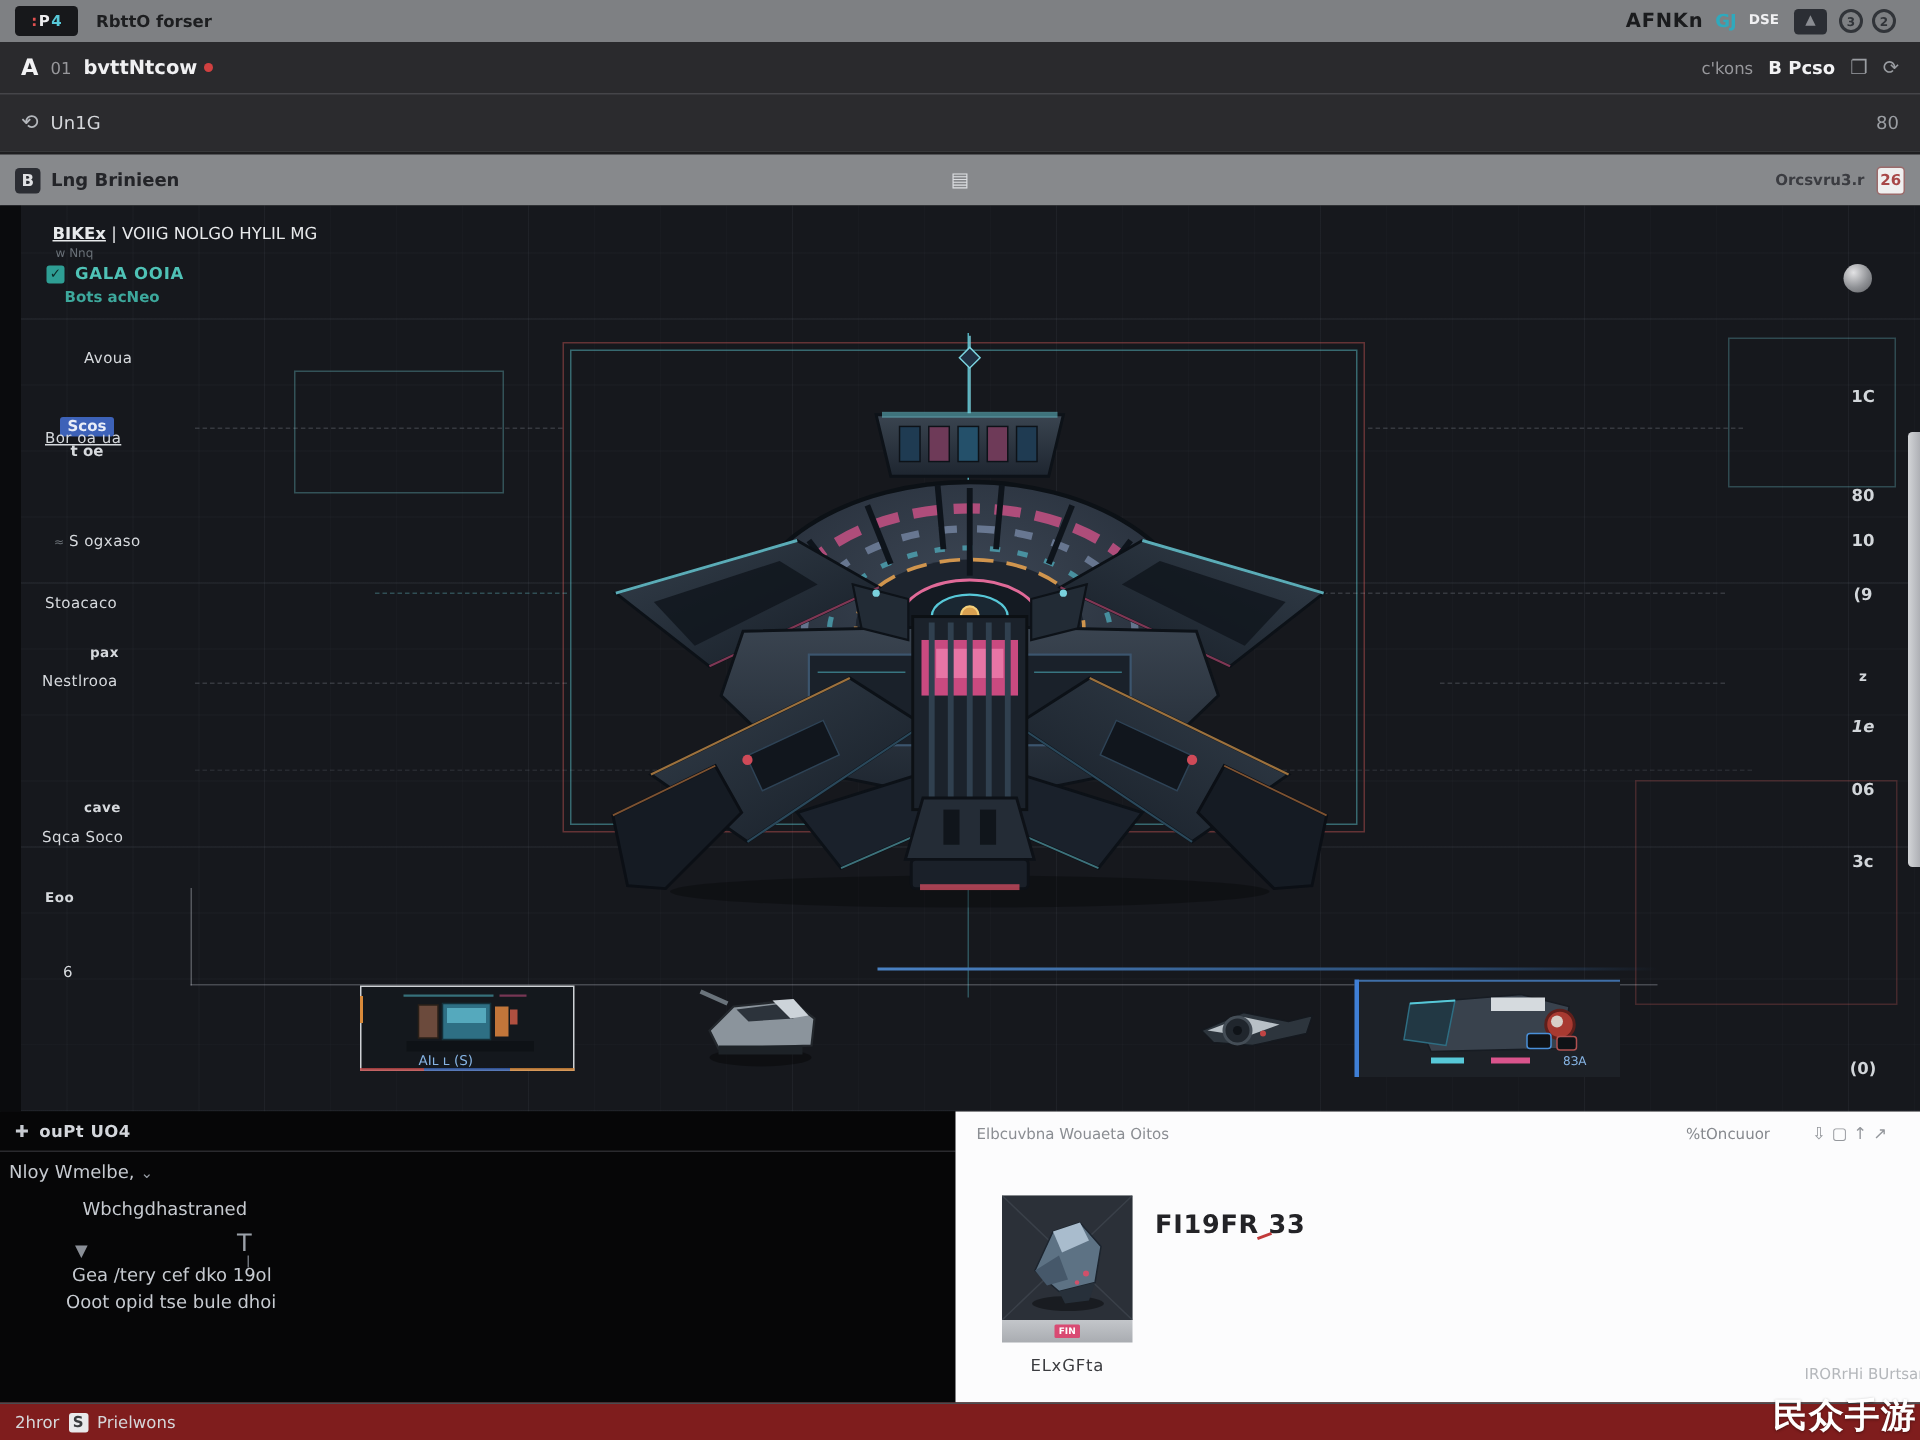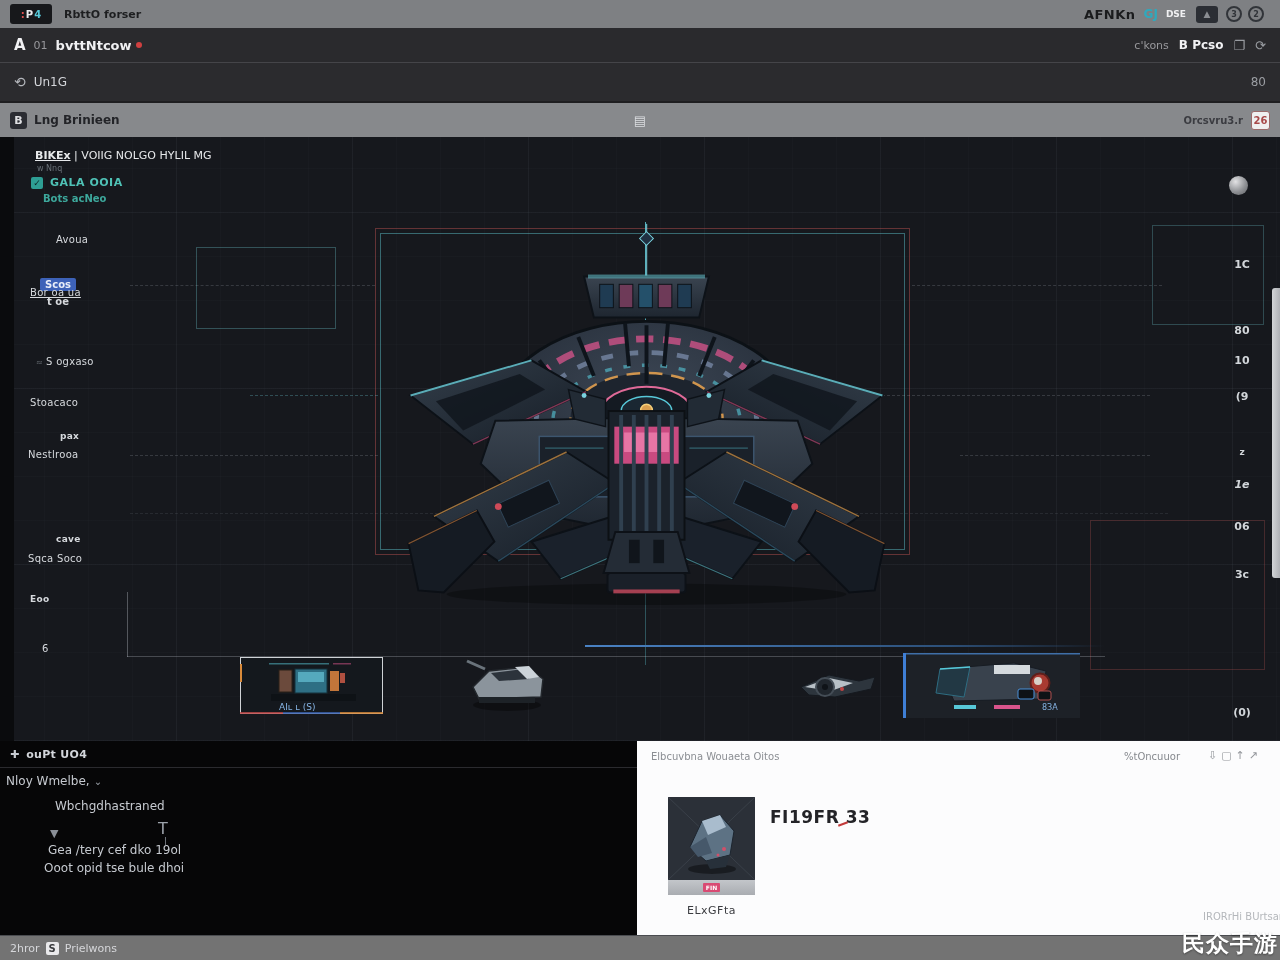--- a/index.html
+++ b/index.html
@@ -130,21 +130,21 @@
     align-items:center; justify-content:center; }
   .tagchip { background:#d94a73; color:#fff; font-size:6px; font-weight:800; padding:1px 3px; border-radius:1px; }
   .card-caption { margin-top:9px; text-align:center; color:#3b3c40; font-size:11px; letter-spacing:.5px; }
   .item-title { position:absolute; left:133px; top:66px; color:#232327; font-size:17px; font-weight:800;
     letter-spacing:.5px; }
   .item-title .redmark { position:absolute; left:68px; top:16px; width:10px; height:2px; background:#c23a3a; transform:rotate(-20deg);}
   .insp-footer { position:absolute; left:566px; top:170px; width:80px; overflow:hidden; white-space:nowrap;
     color:#b4b7bb; font-size:10px; }
 
   
-  .statusbar { position:absolute; left:0; top:935px; width:1280px; height:25px; background:#737373;
+  .statusbar { position:absolute; left:0; top:935px; width:1280px; height:25px; background:#7f1d1d;
     border-top:1px solid #4a4c50; display:flex; align-items:center; padding:0 10px; gap:6px; }
   .sb-text { color:#d6d7da; font-size:11px; }
   .sb-badge { background:#e9e9eb; color:#3a3b3e; font-size:10px; font-weight:800; padding:0 3px;
     border-radius:2px; line-height:13px; }
   .watermark { position:absolute; right:2px; bottom:1px; color:#ffffff; font-size:23px; font-weight:900;
     letter-spacing:1px; text-shadow:0 1px 2px rgba(0,0,0,.4); z-index:50; }
 </style>
 </head>
 <body>
 

